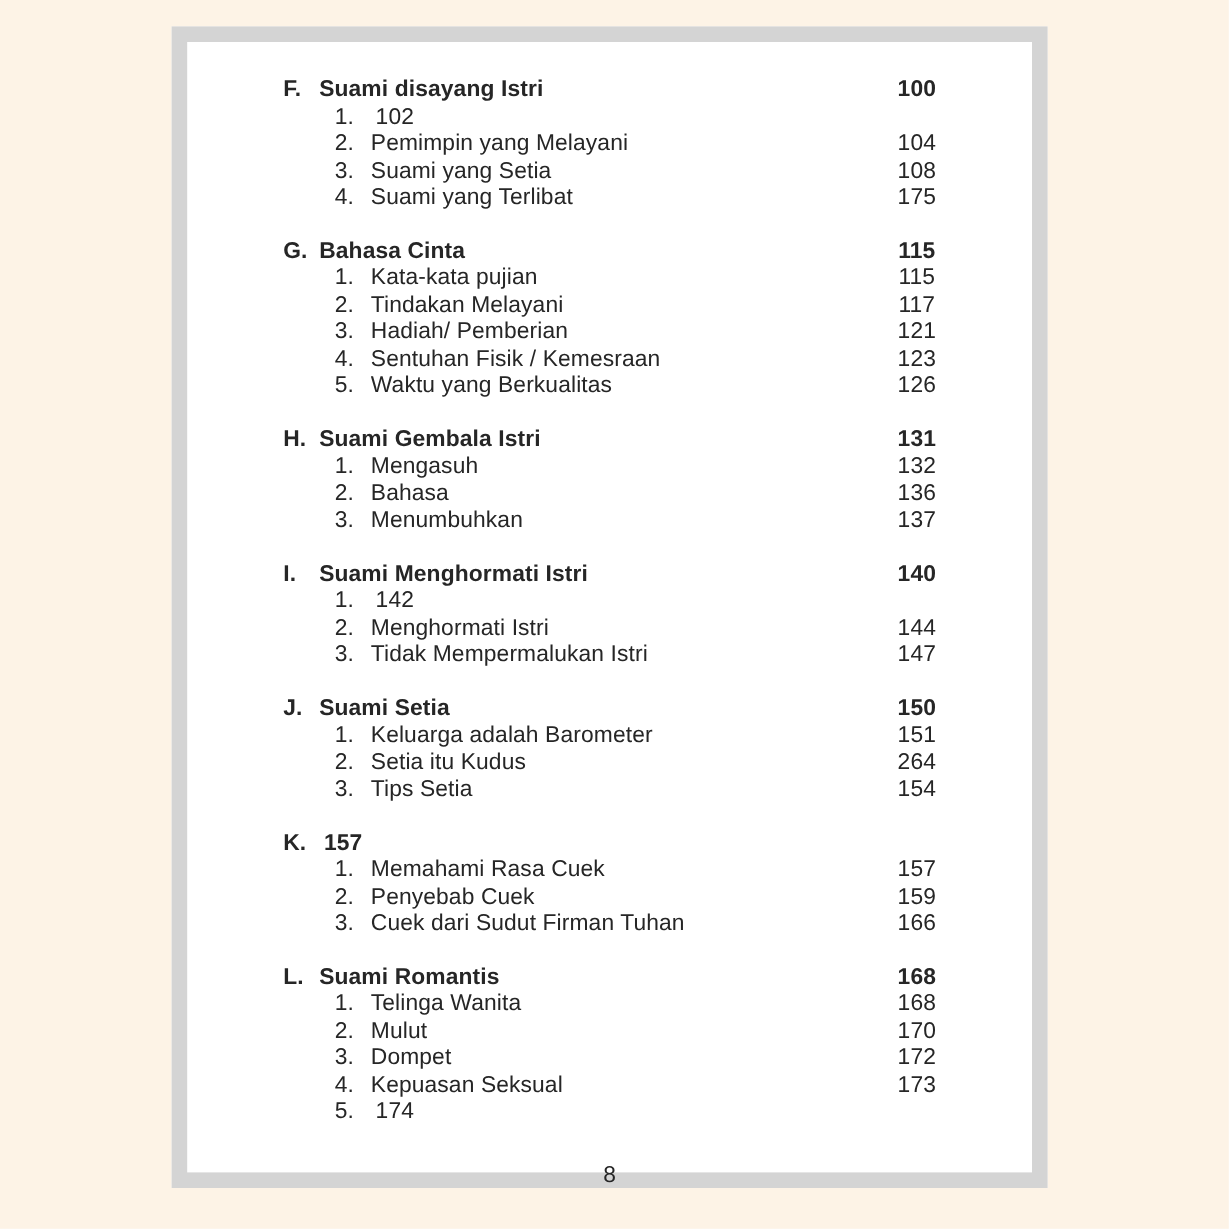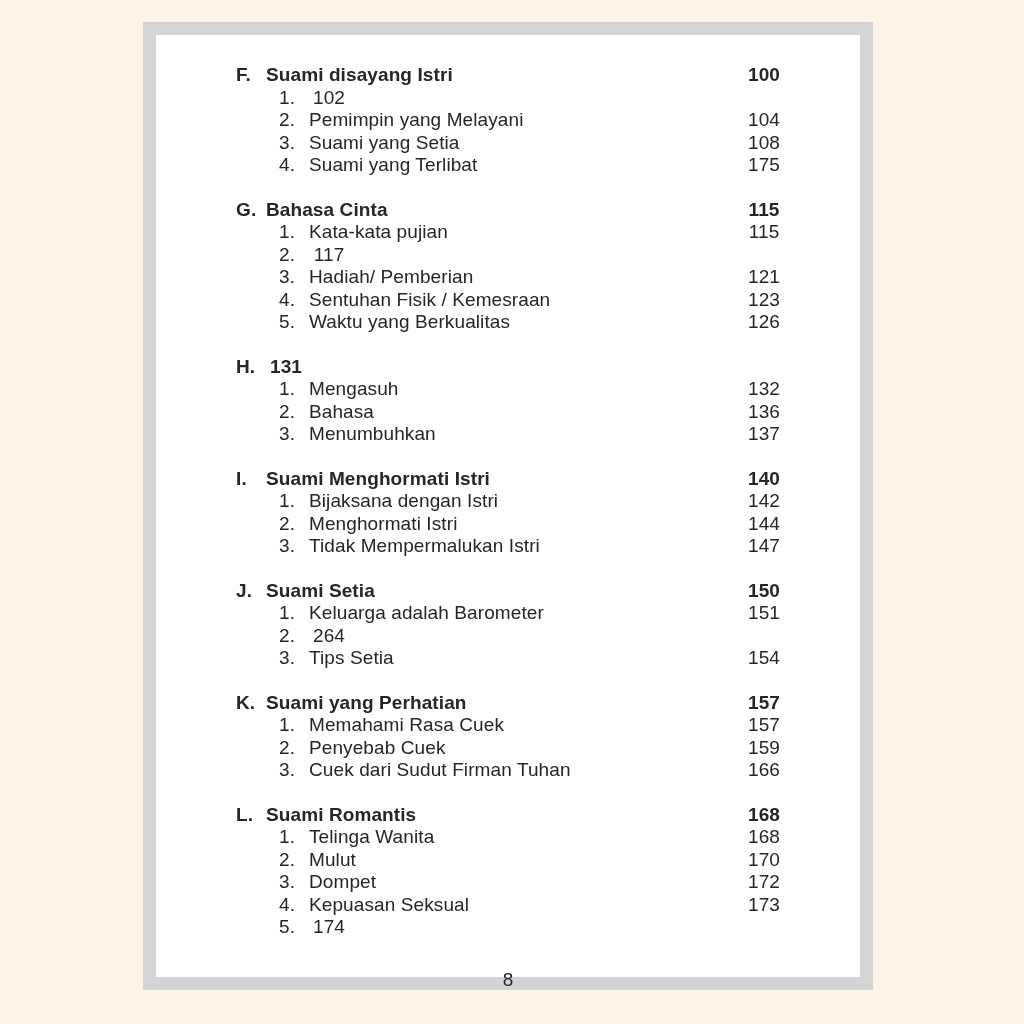--- a/index.html
+++ b/index.html
@@ -116,20 +116,21 @@
         </div>
         <div class="row item-row">
           <span class="col-indent"></span>
           <span class="col-num">1.</span>
           <span class="col-title">Kata-kata pujian</span>
           <span class="col-page">115</span>
         </div>
         <div class="row item-row">
           <span class="col-indent"></span>
           <span class="col-num">2.</span>
+          <span class="col-title">Tindakan Melayani</span>
           <span class="col-page">117</span>
         </div>
         <div class="row item-row">
           <span class="col-indent"></span>
           <span class="col-num">3.</span>
           <span class="col-title">Hadiah/ Pemberian</span>
           <span class="col-page">121</span>
         </div>
         <div class="row item-row">
           <span class="col-indent"></span>
@@ -140,20 +141,21 @@
         <div class="row item-row">
           <span class="col-indent"></span>
           <span class="col-num">5.</span>
           <span class="col-title">Waktu yang Berkualitas</span>
           <span class="col-page">126</span>
         </div>
       </div>
       <div class="section">
         <div class="row header-row">
           <span class="col-letter">H.</span>
+          <span class="col-title">Suami Gembala Istri</span>
           <span class="col-page">131</span>
         </div>
         <div class="row item-row">
           <span class="col-indent"></span>
           <span class="col-num">1.</span>
           <span class="col-title">Mengasuh</span>
           <span class="col-page">132</span>
         </div>
         <div class="row item-row">
           <span class="col-indent"></span>
@@ -170,21 +172,20 @@
       </div>
       <div class="section">
         <div class="row header-row">
           <span class="col-letter">I.</span>
           <span class="col-title">Suami Menghormati Istri</span>
           <span class="col-page">140</span>
         </div>
         <div class="row item-row">
           <span class="col-indent"></span>
           <span class="col-num">1.</span>
-          <span class="col-title">Bijaksana dengan Istri</span>
           <span class="col-page">142</span>
         </div>
         <div class="row item-row">
           <span class="col-indent"></span>
           <span class="col-num">2.</span>
           <span class="col-title">Menghormati Istri</span>
           <span class="col-page">144</span>
         </div>
         <div class="row item-row">
           <span class="col-indent"></span>
@@ -201,33 +202,33 @@
         </div>
         <div class="row item-row">
           <span class="col-indent"></span>
           <span class="col-num">1.</span>
           <span class="col-title">Keluarga adalah Barometer</span>
           <span class="col-page">151</span>
         </div>
         <div class="row item-row">
           <span class="col-indent"></span>
           <span class="col-num">2.</span>
+          <span class="col-title">Setia itu Kudus</span>
           <span class="col-page">264</span>
         </div>
         <div class="row item-row">
           <span class="col-indent"></span>
           <span class="col-num">3.</span>
           <span class="col-title">Tips Setia</span>
           <span class="col-page">154</span>
         </div>
       </div>
       <div class="section">
         <div class="row header-row">
           <span class="col-letter">K.</span>
-          <span class="col-title">Suami yang Perhatian</span>
           <span class="col-page">157</span>
         </div>
         <div class="row item-row">
           <span class="col-indent"></span>
           <span class="col-num">1.</span>
           <span class="col-title">Memahami Rasa Cuek</span>
           <span class="col-page">157</span>
         </div>
         <div class="row item-row">
           <span class="col-indent"></span>

